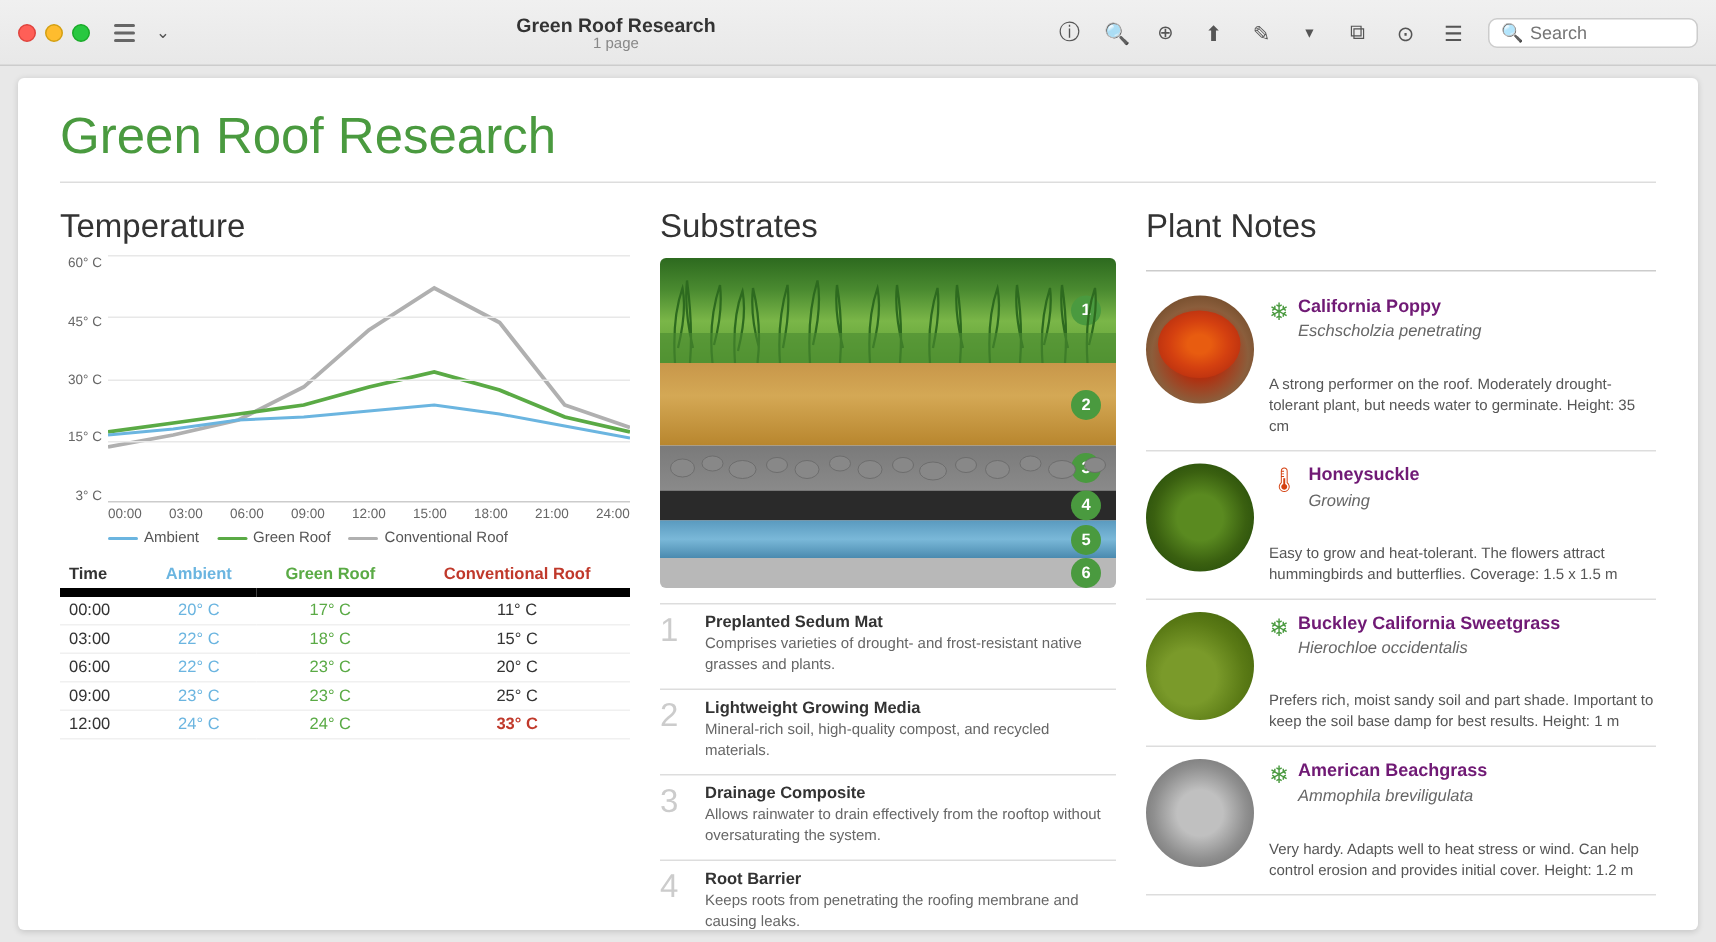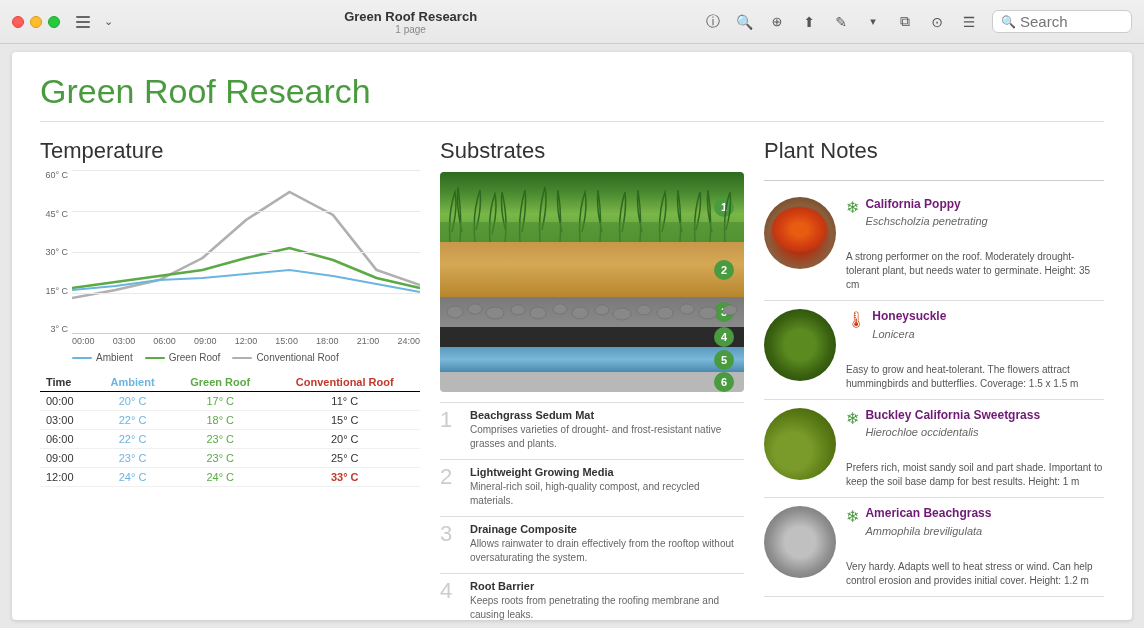--- a/index.html
+++ b/index.html
@@ -93,21 +93,21 @@
       background: #fff;
       border: 1px solid #ccc;
       border-radius: 6px;
       padding: 2px 8px;
       gap: 4px;
       width: 140px;
     }
     .search-bar input {
       border: none;
       outline: none;
-      font-size: 15px;
+      font-size: 12px;
       background: transparent;
       width: 100px;
       color: #888;
     }
 
     
     .page-content {
       flex: 1;
       background: #fff;
       margin: 8px 12px;
@@ -197,21 +197,21 @@
     .data-table {
       margin-top: 10px;
       width: 100%;
       border-collapse: collapse;
       font-size: 11px;
     }
     .data-table th {
       background: none;
       font-weight: 600;
       color: #333;
-      border-bottom: 1px solid #000000;
+      border-bottom: 6px solid #000000;
       padding: 3px 6px;
       text-align: center;
     }
     .data-table th:first-child { text-align: left; color: #333; }
     .data-table th.col-ambient { color: #6bb5e0; }
     .data-table th.col-greenroof { color: #5aaa45; }
     .data-table th.col-conventional { color: #c0392b; }
 
     .data-table td {
       padding: 3px 6px;
@@ -615,21 +615,21 @@
 
         <div class="layer layer-6">
           <div class="layer-badge">6</div>
         </div>
       </div>
 
       <ul class="substrate-list" id="substrate-list">
       <li class="substrate-item">
     <div class="substrate-num">1</div>
     <div class="substrate-text">
-      <h4>Beachgrass Sedum Mat</h4>
+      <h4>Preplanted Sedum Mat</h4>
       <p>Comprises varieties of drought- and frost-resistant native grasses and plants.</p>
     </div>
   </li>
           <li class="substrate-item">
     <div class="substrate-num">2</div>
     <div class="substrate-text">
       <h4>Lightweight Growing Media</h4>
       <p>Mineral-rich soil, high-quality compost, and recycled materials.</p>
     </div>
   </li>
@@ -666,21 +666,21 @@
       <p>A strong performer on the roof. Moderately drought-tolerant plant, but needs water to germinate. Height: 35 cm</p>
     </div>
   </div>
           <div class="plant-item">
     <div class="plant-photo-2" style="background:radial-gradient(circle at 50% 50%, #5a8a20 30%, #3a6010 60%, #1a4008 100%)"></div>
     <div class="plant-info">
       <div class="plant-header">
         <span class="plant-icon thermo">🌡</span>
         <div class="plant-name-block">
           <h4>Honeysuckle</h4>
-          <span class="scientific">Lonicera</span>
+          <span class="scientific">Growing</span>
         </div>
       </div>
       <p>Easy to grow and heat-tolerant. The flowers attract hummingbirds and butterflies. Coverage: 1.5 x 1.5 m</p>
     </div>
   </div>
           <div class="plant-item">
     <div class="plant-photo-3" style="background:radial-gradient(circle at 40% 60%, #7a9a2a 30%, #5a7a15 60%, #3a5a08 100%)"></div>
     <div class="plant-info">
       <div class="plant-header">
         <span class="plant-icon">❄</span>

